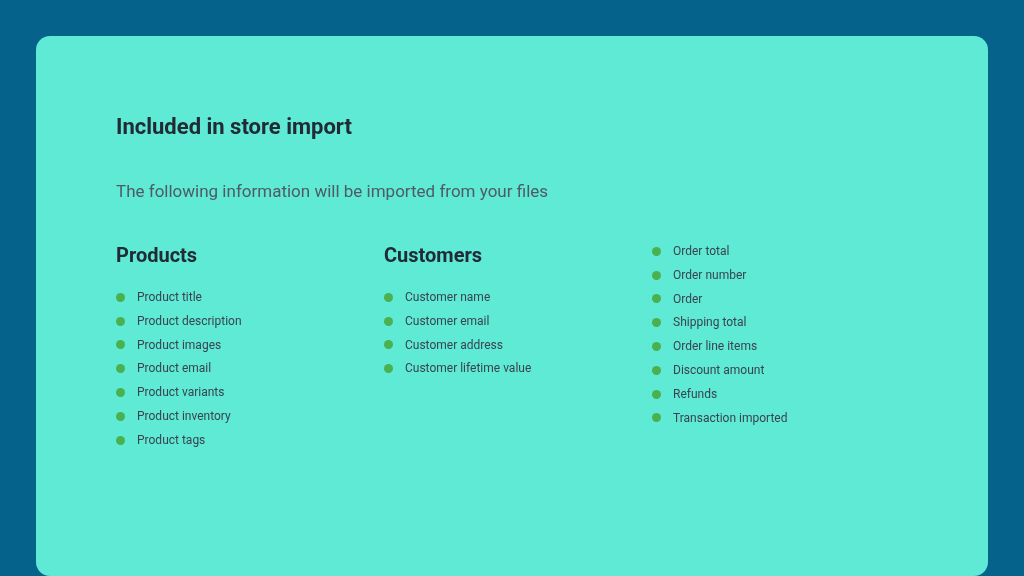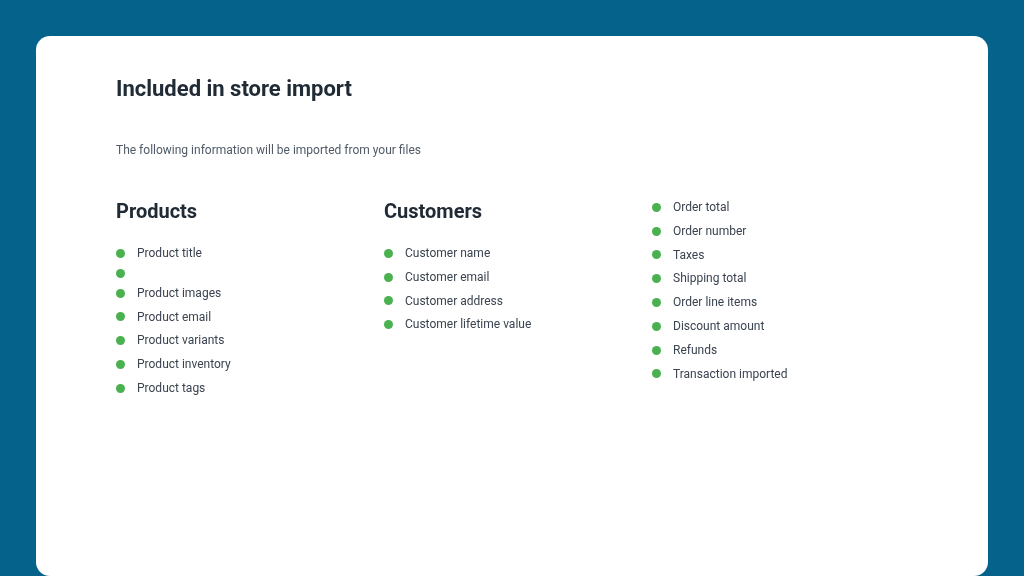--- a/index.html
+++ b/index.html
@@ -9,34 +9,34 @@
     }
     body {
       font-family: -apple-system, BlinkMacSystemFont, "Segoe UI", Roboto, Helvetica, Arial, sans-serif;
       background-color: #05628a;
       width: 1024px;
       height: 576px;
       padding: 36px 36px 0 36px;
       overflow: hidden;
     }
     .card {
-      background-color: #ffffff;
+      background-color: #5eead4;
       border-radius: 14px;
       width: 100%;
       height: 100%;
-      padding: 40px 80px 40px 80px;
+      padding: 78px 80px 40px 80px;
     }
     .page-title {
       font-size: 22px;
       font-weight: 700;
       color: #212b36;
       margin-bottom: 42px;
     }
     .description {
-      font-size: 12px;
+      font-size: 17px;
       font-weight: 400;
       color: #4f5a66;
       margin-bottom: 42px;
     }
     .columns {
       display: flex;
       gap: 12px;
     }
     .column {
       flex: 1;
@@ -80,20 +80,21 @@
 
     <div class="column">
       <h2 class="column-title">Products</h2>
       <ul class="item-list">
         <li class="item">
             <span class="bullet"></span>
             <span class="item-label">Product title</span>
           </li>
         <li class="item">
             <span class="bullet"></span>
+            <span class="item-label">Product description</span>
           </li>
         <li class="item">
             <span class="bullet"></span>
             <span class="item-label">Product images</span>
           </li>
         <li class="item">
             <span class="bullet"></span>
             <span class="item-label">Product email</span>
           </li>
         <li class="item">
@@ -138,21 +139,21 @@
         <li class="item">
             <span class="bullet"></span>
             <span class="item-label">Order total</span>
           </li>
         <li class="item">
             <span class="bullet"></span>
             <span class="item-label">Order number</span>
           </li>
         <li class="item">
             <span class="bullet"></span>
-            <span class="item-label">Taxes</span>
+            <span class="item-label">Order</span>
           </li>
         <li class="item">
             <span class="bullet"></span>
             <span class="item-label">Shipping total</span>
           </li>
         <li class="item">
             <span class="bullet"></span>
             <span class="item-label">Order line items</span>
           </li>
         <li class="item">

